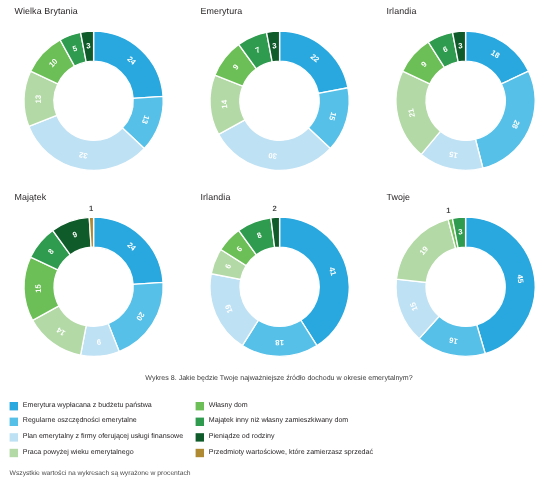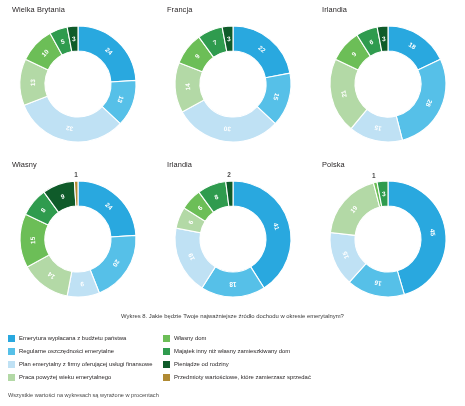--- a/index.html
+++ b/index.html
@@ -96,21 +96,21 @@
           <path d="M 14.520030956970857 42.304801089225805 A 58 58 0 0 1 39.05828690210047 16.174212557455938 L 51.102128754643374 38.081879558552515 A 33 33 0 0 0 37.140707268621355 52.94928337835262 Z" fill="#6cbe57" stroke="#ffffff" stroke-width="1.1"></path>
           <text class="slice-label" x="33.831927452325765" y="35.85310668024468" transform="rotate(-46.80000000000001 33.831927452325765 35.85310668024468)">10</text>
           <path d="M 39.05828690210047 16.174212557455938 A 58 58 0 0 1 56.131883754027925 10.027339457736069 L 60.816416618671056 34.58452072595328 A 33 33 0 0 0 51.102128754643374 38.081879558552515 Z" fill="#2f9b4e" stroke="#ffffff" stroke-width="1.1"></path>
           <text class="slice-label" x="51.5874246288392" y="24.189925012582755" transform="rotate(-19.80000000000001 51.5874246288392 24.189925012582755)">5</text>
           <path d="M 56.131883754027925 10.027339457736069 A 58 58 0 0 1 66.99999999999999 9 L 67 34 A 33 33 0 0 0 60.816416618671056 34.58452072595328 Z" fill="#0f5b2a" stroke="#ffffff" stroke-width="1.1"></path>
           <text class="slice-label" x="62.71807174400762" y="21.701930610559863" transform="rotate(-5.399999999999977 62.71807174400762 21.701930610559863)">3</text>
         </svg>
       </div>
   </div>
   <div class="cell">
-    <div class="cell-title">Francja</div>
+    <div class="cell-title">Emerytura</div>
     <div class="donut-wrap">
         <svg class="donut" width="134" height="134" viewBox="0 0 134 134">
           <path d="M 67 9 A 58 58 0 0 1 123.97266054226395 56.131883754027974 L 99.41547927404673 60.81641661867109 A 33 33 0 0 0 67 34 Z" fill="#29a8df" stroke="#ffffff" stroke-width="1.1"></path>
           <text class="slice-label" x="96.00279153356539" y="31.94164745370159" transform="rotate(39.6 96.00279153356539 31.94164745370159)">22</text>
           <path d="M 123.97266054226395 56.131883754027974 A 58 58 0 0 1 109.28018039044187 106.70373214386393 L 91.05596470490659 89.59005449564673 A 33 33 0 0 0 99.41547927404673 60.81641661867109 Z" fill="#56c0e8" stroke="#ffffff" stroke-width="1.1"></path>
           <text class="slice-label" x="110.69336269830092" y="79.69409532478493" transform="rotate(106.19999999999999 110.69336269830092 79.69409532478493)">15</text>
           <path d="M 109.28018039044187 106.70373214386393 A 58 58 0 0 1 16.17421255745591 94.94171309789948 L 38.0818795585525 82.8978712453566 A 33 33 0 0 0 91.05596470490659 89.59005449564673 Z" fill="#bfe1f4" stroke="#ffffff" stroke-width="1.1"></path>
           <text class="slice-label" x="61.29733787282417" y="112.14121890980874" transform="rotate(-172.8 61.29733787282417 112.14121890980874)">30</text>
           <path d="M 16.17421255745591 94.94171309789948 A 58 58 0 0 1 13.072963818481426 45.64877594428866 L 36.31737596568771 54.851889761405616 A 33 33 0 0 0 38.0818795585525 82.8978712453566 Z" fill="#b3d9a6" stroke="#ffffff" stroke-width="1.1"></path>
           <text class="slice-label" x="21.58978385651364" y="69.85696863858372" transform="rotate(-93.59999999999997 21.58978385651364 69.85696863858372)">14</text>
@@ -138,21 +138,21 @@
           <path d="M 14.520030956970857 42.304801089225805 A 58 58 0 0 1 35.92204589121822 18.028980320883115 L 49.31771576569312 39.137178458433496 A 33 33 0 0 0 37.140707268621355 52.94928337835262 Z" fill="#6cbe57" stroke="#ffffff" stroke-width="1.1"></path>
           <text class="slice-label" x="32.869946331814084" y="36.91031012777385" transform="rotate(-48.60000000000002 32.869946331814084 36.91031012777385)">9</text>
           <path d="M 35.92204589121822 18.028980320883115 A 58 58 0 0 1 56.131883754027925 10.027339457736069 L 60.816416618671056 34.58452072595328 A 33 33 0 0 0 49.31771576569312 39.137178458433496 Z" fill="#2f9b4e" stroke="#ffffff" stroke-width="1.1"></path>
           <text class="slice-label" x="50.25033285284712" y="24.69516989208457" transform="rotate(-21.600000000000023 50.25033285284712 24.69516989208457)">6</text>
           <path d="M 56.131883754027925 10.027339457736069 A 58 58 0 0 1 66.99999999999999 9 L 67 34 A 33 33 0 0 0 60.816416618671056 34.58452072595328 Z" fill="#0f5b2a" stroke="#ffffff" stroke-width="1.1"></path>
           <text class="slice-label" x="62.71807174400762" y="21.701930610559863" transform="rotate(-5.399999999999977 62.71807174400762 21.701930610559863)">3</text>
         </svg>
       </div>
   </div>
   <div class="cell">
-    <div class="cell-title">Własny</div>
+    <div class="cell-title">Majątek</div>
     <div class="donut-wrap">
         <svg class="donut" width="134" height="134" viewBox="0 0 134 134">
           <path d="M 67 9 A 58 58 0 0 1 124.88555024883975 63.358149867299815 L 99.93488203813297 64.92791285553265 A 33 33 0 0 0 67 34 Z" fill="#29a8df" stroke="#ffffff" stroke-width="1.1"></path>
           <text class="slice-label" x="98.14689331975534" y="33.83192745232577" transform="rotate(43.199999999999996 98.14689331975534 33.83192745232577)">24</text>
           <path d="M 124.88555024883975 63.358149867299815 A 58 58 0 0 1 88.35122405571131 120.92703618151859 L 79.14811023859437 97.6826240343123 A 33 33 0 0 0 99.93488203813297 64.92791285553265 Z" fill="#56c0e8" stroke="#ffffff" stroke-width="1.1"></path>
           <text class="slice-label" x="105.41692061034169" y="91.38011917154435" transform="rotate(122.4 105.41692061034169 91.38011917154435)">20</text>
           <path d="M 88.35122405571131 120.92703618151859 A 58 58 0 0 1 56.13188375402796 123.97266054226394 L 60.816416618671084 99.41547927404673 A 33 33 0 0 0 79.14811023859437 97.6826240343123 Z" fill="#bfe1f4" stroke="#ffffff" stroke-width="1.1"></path>
           <text class="slice-label" x="71.28192825599238" y="112.29806938944014" transform="rotate(174.60000000000002 71.28192825599238 112.29806938944014)">9</text>
           <path d="M 56.13188375402796 123.97266054226394 A 58 58 0 0 1 16.17421255745591 94.94171309789948 L 38.0818795585525 82.8978712453566 A 33 33 0 0 0 60.816416618671084 99.41547927404673 Z" fill="#b3d9a6" stroke="#ffffff" stroke-width="1.1"></path>
           <text class="slice-label" x="40.25577102069248" y="103.81027324406011" transform="rotate(-144 40.25577102069248 103.81027324406011)">14</text>
@@ -182,21 +182,21 @@
           <path d="M 18.02898032088312 35.922045891218204 A 58 58 0 0 1 32.90845536703655 20.077014326253057 L 47.60308667434838 40.30243918562674 A 33 33 0 0 0 39.137178458433496 49.31771576569312 Z" fill="#6cbe57" stroke="#ffffff" stroke-width="1.1"></path>
           <text class="slice-label" x="33.831927452325765" y="35.85310668024468" transform="rotate(-46.80000000000001 33.831927452325765 35.85310668024468)">6</text>
           <path d="M 32.90845536703655 20.077014326253057 A 58 58 0 0 1 59.73067245327039 9.457347323760281 L 62.86400329237798 34.26021485662223 A 33 33 0 0 0 47.60308667434838 40.30243918562674 Z" fill="#2f9b4e" stroke="#ffffff" stroke-width="1.1"></path>
           <text class="slice-label" x="50.25033285284712" y="24.69516989208457" transform="rotate(-21.600000000000023 50.25033285284712 24.69516989208457)">8</text>
           <path d="M 59.73067245327039 9.457347323760281 A 58 58 0 0 1 66.99999999999999 9 L 67 34 A 33 33 0 0 0 62.86400329237798 34.26021485662223 Z" fill="#0f5b2a" stroke="#ffffff" stroke-width="1.1"></path>
           <text class="slice-label dark" x="62.91861623059458" y="2.1282626521623484">2</text>
         </svg>
       </div>
   </div>
   <div class="cell">
-    <div class="cell-title">Polska</div>
+    <div class="cell-title">Twoje</div>
     <div class="donut-wrap">
         <svg class="donut" width="134" height="134" viewBox="0 0 134 134">
           <path d="M 67 9 A 58 58 0 0 1 83.34048829680293 122.65059246964086 L 76.29717437576718 98.6632681292784 A 33 33 0 0 0 67 34 Z" fill="#29a8df" stroke="#ffffff" stroke-width="1.1"></path>
           <text class="slice-label" x="112.03687560558244" y="60.52467485856552" transform="rotate(81.81818181818181 112.03687560558244 60.52467485856552)">45</text>
           <path d="M 83.34048829680293 122.65059246964086 A 58 58 0 0 1 28.327397970055095 110.22533808119377 L 44.99662298296238 91.5937268392999 A 33 33 0 0 0 76.29717437576718 98.6632681292784 Z" fill="#56c0e8" stroke="#ffffff" stroke-width="1.1"></path>
           <text class="slice-label" x="56.97587075821242" y="111.38205530328602" transform="rotate(-167.27272727272728 56.97587075821242 111.38205530328602)">16</text>
           <path d="M 28.327397970055095 110.22533808119377 A 58 58 0 0 1 9.357369061247255 60.57138440574142 L 34.20333067277861 63.34233940326667 A 33 33 0 0 0 44.99662298296238 91.5937268392999 Z" fill="#bfe1f4" stroke="#ffffff" stroke-width="1.1"></path>
           <text class="slice-label" x="24.496272357937656" y="83.23832308243018" transform="rotate(-110.90909090909093 24.496272357937656 83.23832308243018)">15</text>
           <path d="M 9.357369061247255 60.57138440574142 A 58 58 0 0 1 52.433416743497396 10.858975319011336 L 58.71211642302438 35.057692853920244 A 33 33 0 0 0 34.20333067277861 63.34233940326667 Z" fill="#b3d9a6" stroke="#ffffff" stroke-width="1.1"></path>
           <text class="slice-label" x="32.61339436688123" y="37.20383660548955" transform="rotate(-49.09090909090912 32.61339436688123 37.20383660548955)">19</text>

